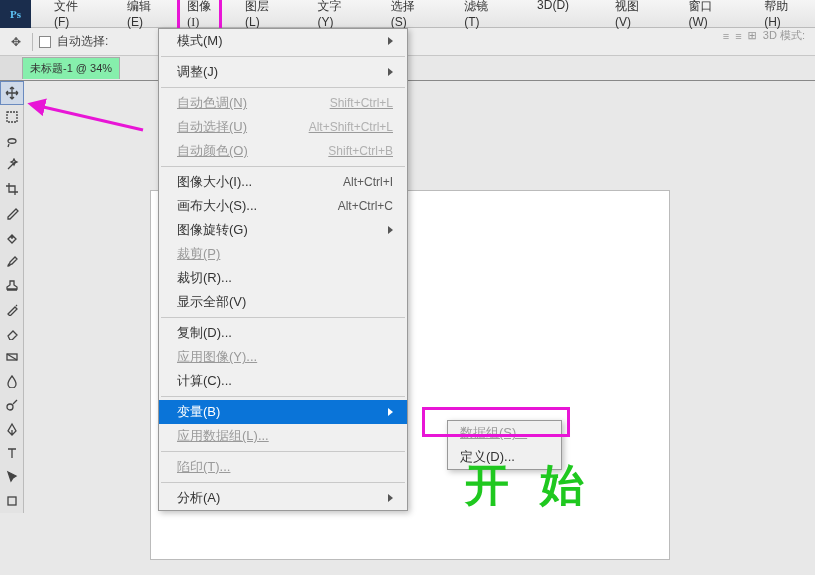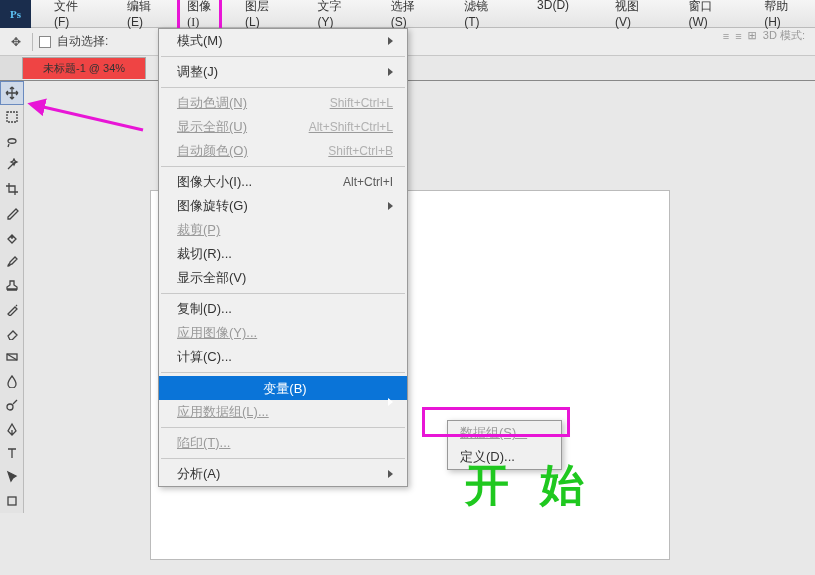--- a/index.html
+++ b/index.html
@@ -11,33 +11,33 @@
 .menu-item.highlight { border: 3px solid #e815d6; padding: 1px 7px; font-family: Liberation Serif, serif; }
 
 .toolbar { background: #ededed; height: 28px; border-bottom: 1px solid #c7c7c7; display: flex; align-items: center; gap: 6px; padding-left: 6px; font-size: 12px; color: #444; }
 .tool-icon { width: 20px; height: 20px; display: flex; align-items: center; justify-content: center; color:#555; }
 .tool-sep { width:1px; height:18px; background:#bbb; }
 .checkbox-box { width:12px; height:12px; border:1px solid #888; background:#fff; }
 .dim-icon { color:#999; }
 
 .tabbar { height: 25px; display: flex; align-items: center; border-bottom:1px solid #888; }
 .tab-spur { width:22px; background:#ddd; height:100%; }
-.doc-tab { background:#ef4444; border:1px solid #aaa; border-bottom:0; padding:3px 20px; font-size:11px; color:#333; }
+.doc-tab { background:#86efac; border:1px solid #aaa; border-bottom:0; padding:3px 7px; font-size:11px; color:#333; }
 
 .toolcolumn { position:absolute; top:81px; left:0; width:24px; background:#e3e3e3; border-right:1px solid #bbb; }
 .toolcolumn .tc { width:24px; height:24px; display:flex; align-items:center; justify-content:center; color:#444; }
 .toolcolumn .tc.sel { background:#cfd9e8; border:1px solid #6a8abf; }
 .toolcolumn svg { stroke:#444; fill:none; stroke-width:1.3; }
 
 .canvas { position:absolute; top:190px; left:150px; width:520px; height:370px; background:#fff; border:1px solid #bbb; }
 
 .dropdown { position:absolute; top:28px; left:158px; width:250px; background:#f0f0f0; border:1px solid #999; box-shadow:2px 2px 6px rgba(0,0,0,.25); font-size:13px; }
 .dd-row { display:flex; align-items:center; justify-content:space-between; padding:4px 14px 4px 18px; height:24px; color:#333; }
 .dd-row.disabled { color:#9a9a9a;text-decoration:underline; }
-.dd-row.selected { background:#0a74d8; color:#fff;flex-direction:column; }
+.dd-row.selected { background:#0a74d8; color:#fff; }
 .dd-row .label { white-space:nowrap; }
 .dd-row .shortcut { font-size:12px; color:#5a5a5a; }
 .dd-row.disabled .shortcut { color:#b0b0b0; }
 .dd-sep { height:1px; background:#c9c9c9; margin:3px 2px; }
 .sub-arrow { width:0; height:0; border-top:4px solid transparent; border-bottom:4px solid transparent; border-left:5px solid #555; margin-left:auto; }
 .dd-row.selected .sub-arrow { border-left-color:#fff; }
 
 .submenu { position:absolute; top:420px; left:447px; width:115px; background:#f0f0f0; border:1px solid #999; box-shadow:2px 2px 6px rgba(0,0,0,.25); font-size:13px; }
 .submenu .dd-row { padding:4px 12px; }
 .submenu-hl { position:absolute; top:407px; left:422px; width:148px; height:30px; border:3px solid #e815d6; pointer-events:none; }
@@ -193,31 +193,35 @@
     <div class="dd-row">
       <span class="label">调整(J)</span>
       <span class="sub-arrow"></span>
     </div>
     <div class="dd-sep"></div>
     <div class="dd-row disabled">
       <span class="label">自动色调(N)</span>
       <span class="shortcut">Shift+Ctrl+L</span>
     </div>
     <div class="dd-row disabled">
-      <span class="label">显示全部(U)</span>
+      <span class="label">自动选择(U)</span>
       <span class="shortcut">Alt+Shift+Ctrl+L</span>
     </div>
     <div class="dd-row disabled">
       <span class="label">自动颜色(O)</span>
       <span class="shortcut">Shift+Ctrl+B</span>
     </div>
     <div class="dd-sep"></div>
     <div class="dd-row">
       <span class="label">图像大小(I)...</span>
       <span class="shortcut">Alt+Ctrl+I</span>
+    </div>
+    <div class="dd-row">
+      <span class="label">画布大小(S)...</span>
+      <span class="shortcut">Alt+Ctrl+C</span>
     </div>
     <div class="dd-row">
       <span class="label">图像旋转(G)</span>
       <span class="sub-arrow"></span>
     </div>
     <div class="dd-row disabled">
       <span class="label">裁剪(P)</span>
     </div>
     <div class="dd-row">
       <span class="label">裁切(R)...</span>

